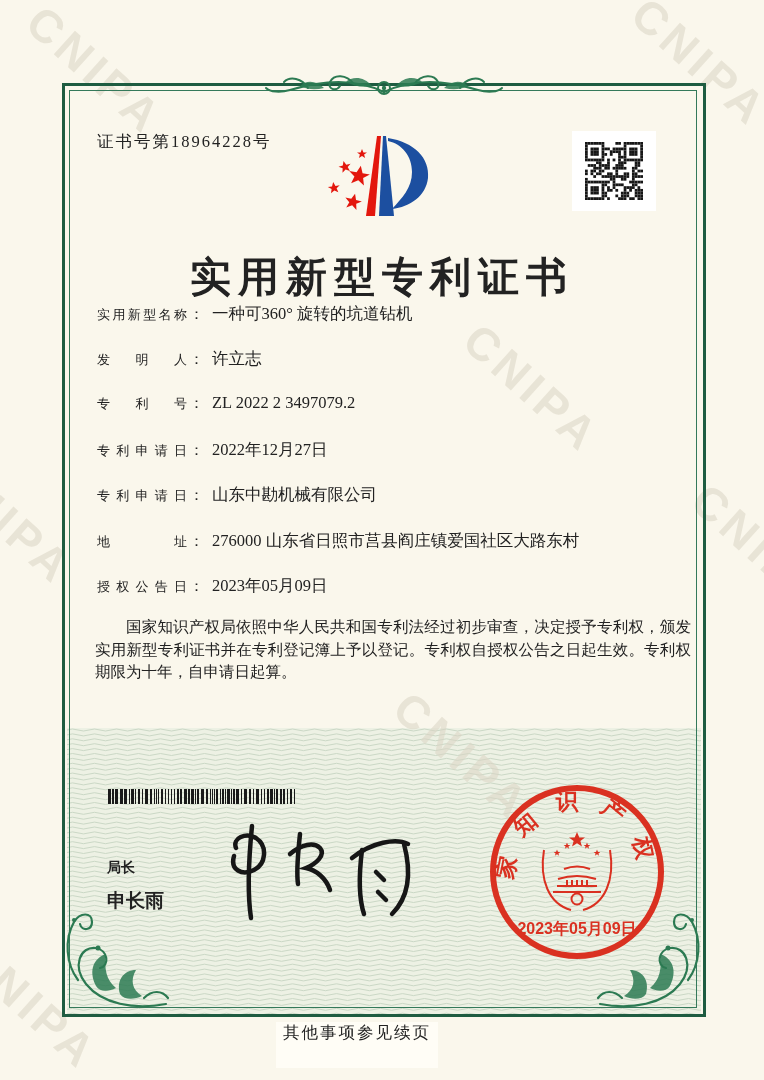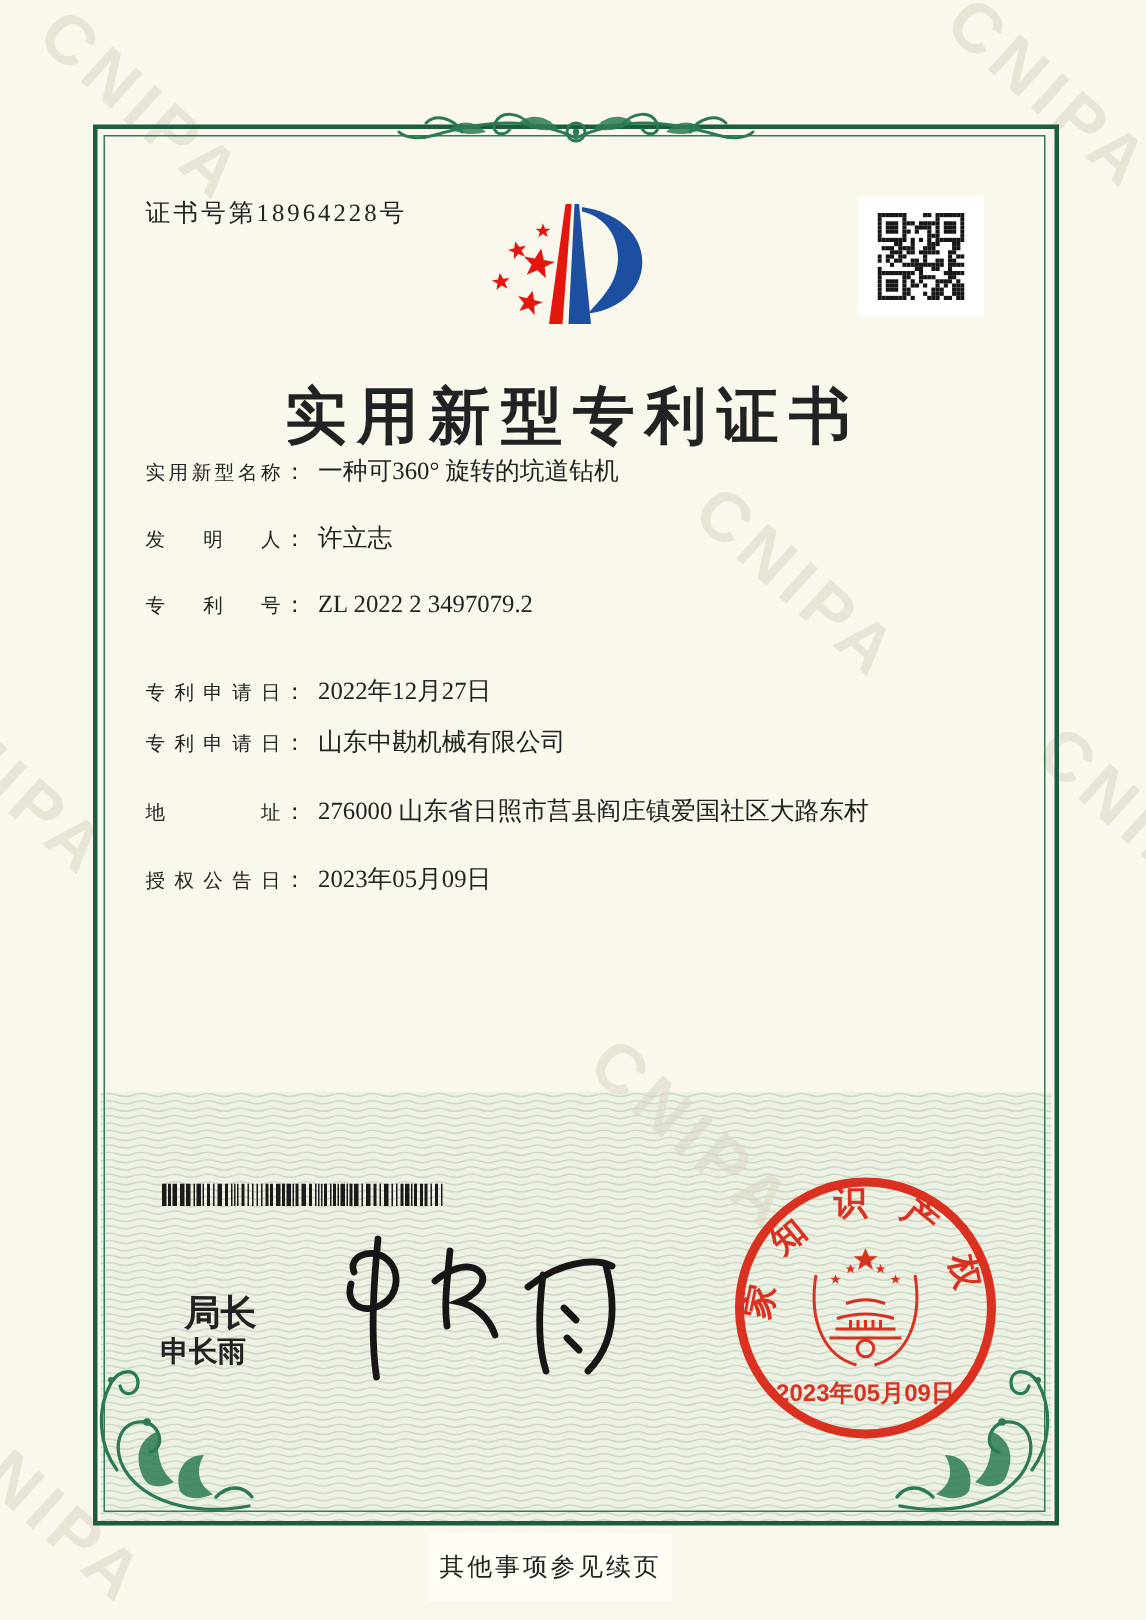--- a/index.html
+++ b/index.html
@@ -35,31 +35,31 @@
   .flabel2{display:inline-block;width:96px;font-size:14.5px;text-align:justify;text-align-last:justify;}
   .fcolon{display:inline-block;margin:0 8px 0 2px;font-size:15px;}
   .fpair2{position:absolute;left:288px;top:0;white-space:nowrap;font-size:16.5px;}
   
   .paras{left:95px;top:616px;width:596px;z-index:4;font-size:15.5px;line-height:22.6px;
          text-align:justify;}
   .paras p{margin:0 0 3px 0;text-indent:2em;}
   
   .barcode{left:108px;top:789px;z-index:4;}
   
-  .role{left:123px;top:859px;font-family:"Liberation Sans","DejaVu Sans",sans-serif;
-        font-weight:bold;font-size:24px;z-index:4;}
+  .role{left:107px;top:859px;font-family:"Liberation Sans","DejaVu Sans",sans-serif;
+        font-weight:bold;font-size:14px;z-index:4;}
   .dname{left:107px;top:888px;font-family:"Liberation Sans","DejaVu Sans",sans-serif;
         font-weight:bold;font-size:19px;z-index:4;}
   .sig{left:205px;top:810px;z-index:4;}
   
   .seal{left:487px;top:782px;z-index:6;opacity:.95;}
   
   .pagenum{left:67px;top:1036px;width:634px;text-align:center;font-size:13px;z-index:4;letter-spacing:1px;font-family:Liberation Serif, serif;}
-  .notebox{left:286px;top:1022px;width:162px;height:46px;background:#fffdf6;z-index:4;
-           display:flex;align-items:center;justify-content:center;}
+  .notebox{left:276px;top:1022px;width:162px;height:46px;background:#fffdf6;z-index:4;
+           display:flex;align-items:flex-start;justify-content:center;}
   .notebox span{font-size:16.5px;letter-spacing:2px;}
   .ornament{z-index:4;}
 </style>
 </head>
 <body>
 
 <div class="wm" style="left:95px;top:70px">CNIPA</div>
 <div class="wm" style="left:700px;top:62px">CNIPA</div>
 <div class="wm" style="left:532px;top:388px">CNIPA</div>
 <div class="wm" style="left:5px;top:520px">CNIPA</div>
@@ -445,35 +445,36 @@
 <div class="abs fields">
   <div class="frow" style="top:0px">
     <span class="flabel">实用新型名称</span><span class="fcolon">：</span><span>一种可360° 旋转的坑道钻机</span>
   </div>
   <div class="frow" style="top:45px">
     <span class="flabel">发明人</span><span class="fcolon">：</span><span>许立志</span>
   </div>
   <div class="frow" style="top:90px">
     <span class="flabel">专利号</span><span class="fcolon">：</span><span>ZL 2022 2 3497079.2</span>
   </div>
-  <div class="frow" style="top:147px">
+  <div class="frow" style="top:136px">
     <span class="flabel">专利申请日</span><span class="fcolon">：</span><span>2022年12月27日</span>
   </div>
   <div class="frow" style="top:181px">
     <span class="flabel">专利申请日</span><span class="fcolon">：</span><span>山东中勘机械有限公司</span>
   </div>
   <div class="frow" style="top:227px">
     <span class="flabel">地址</span><span class="fcolon">：</span><span>276000 山东省日照市莒县阎庄镇爱国社区大路东村</span>
   </div>
   <div class="frow" style="top:272px;width:575px">
     <span class="flabel">授权公告日</span><span class="fcolon">：</span><span>2023年05月09日</span>
   </div>
 </div>
 
 <div class="abs paras">
+  <p>国家知识产权局依照中华人民共和国专利法经过初步审查，决定授予专利权，颁发实用新型专利证书并在专利登记簿上予以登记。专利权自授权公告之日起生效。专利权期限为十年，自申请日起算。</p>
 </div>
 
 <div class="abs barcode">
   <svg id="bars" width="192" height="15">
       <g fill="#1a1a1a">
         <rect x="0" y="0" width="3" height="15"></rect>
         <rect x="4" y="0" width="2" height="15"></rect>
         <rect x="7" y="0" width="3" height="15"></rect>
         <rect x="12" y="0" width="3" height="15"></rect>
         <rect x="16" y="0" width="3" height="15"></rect>

